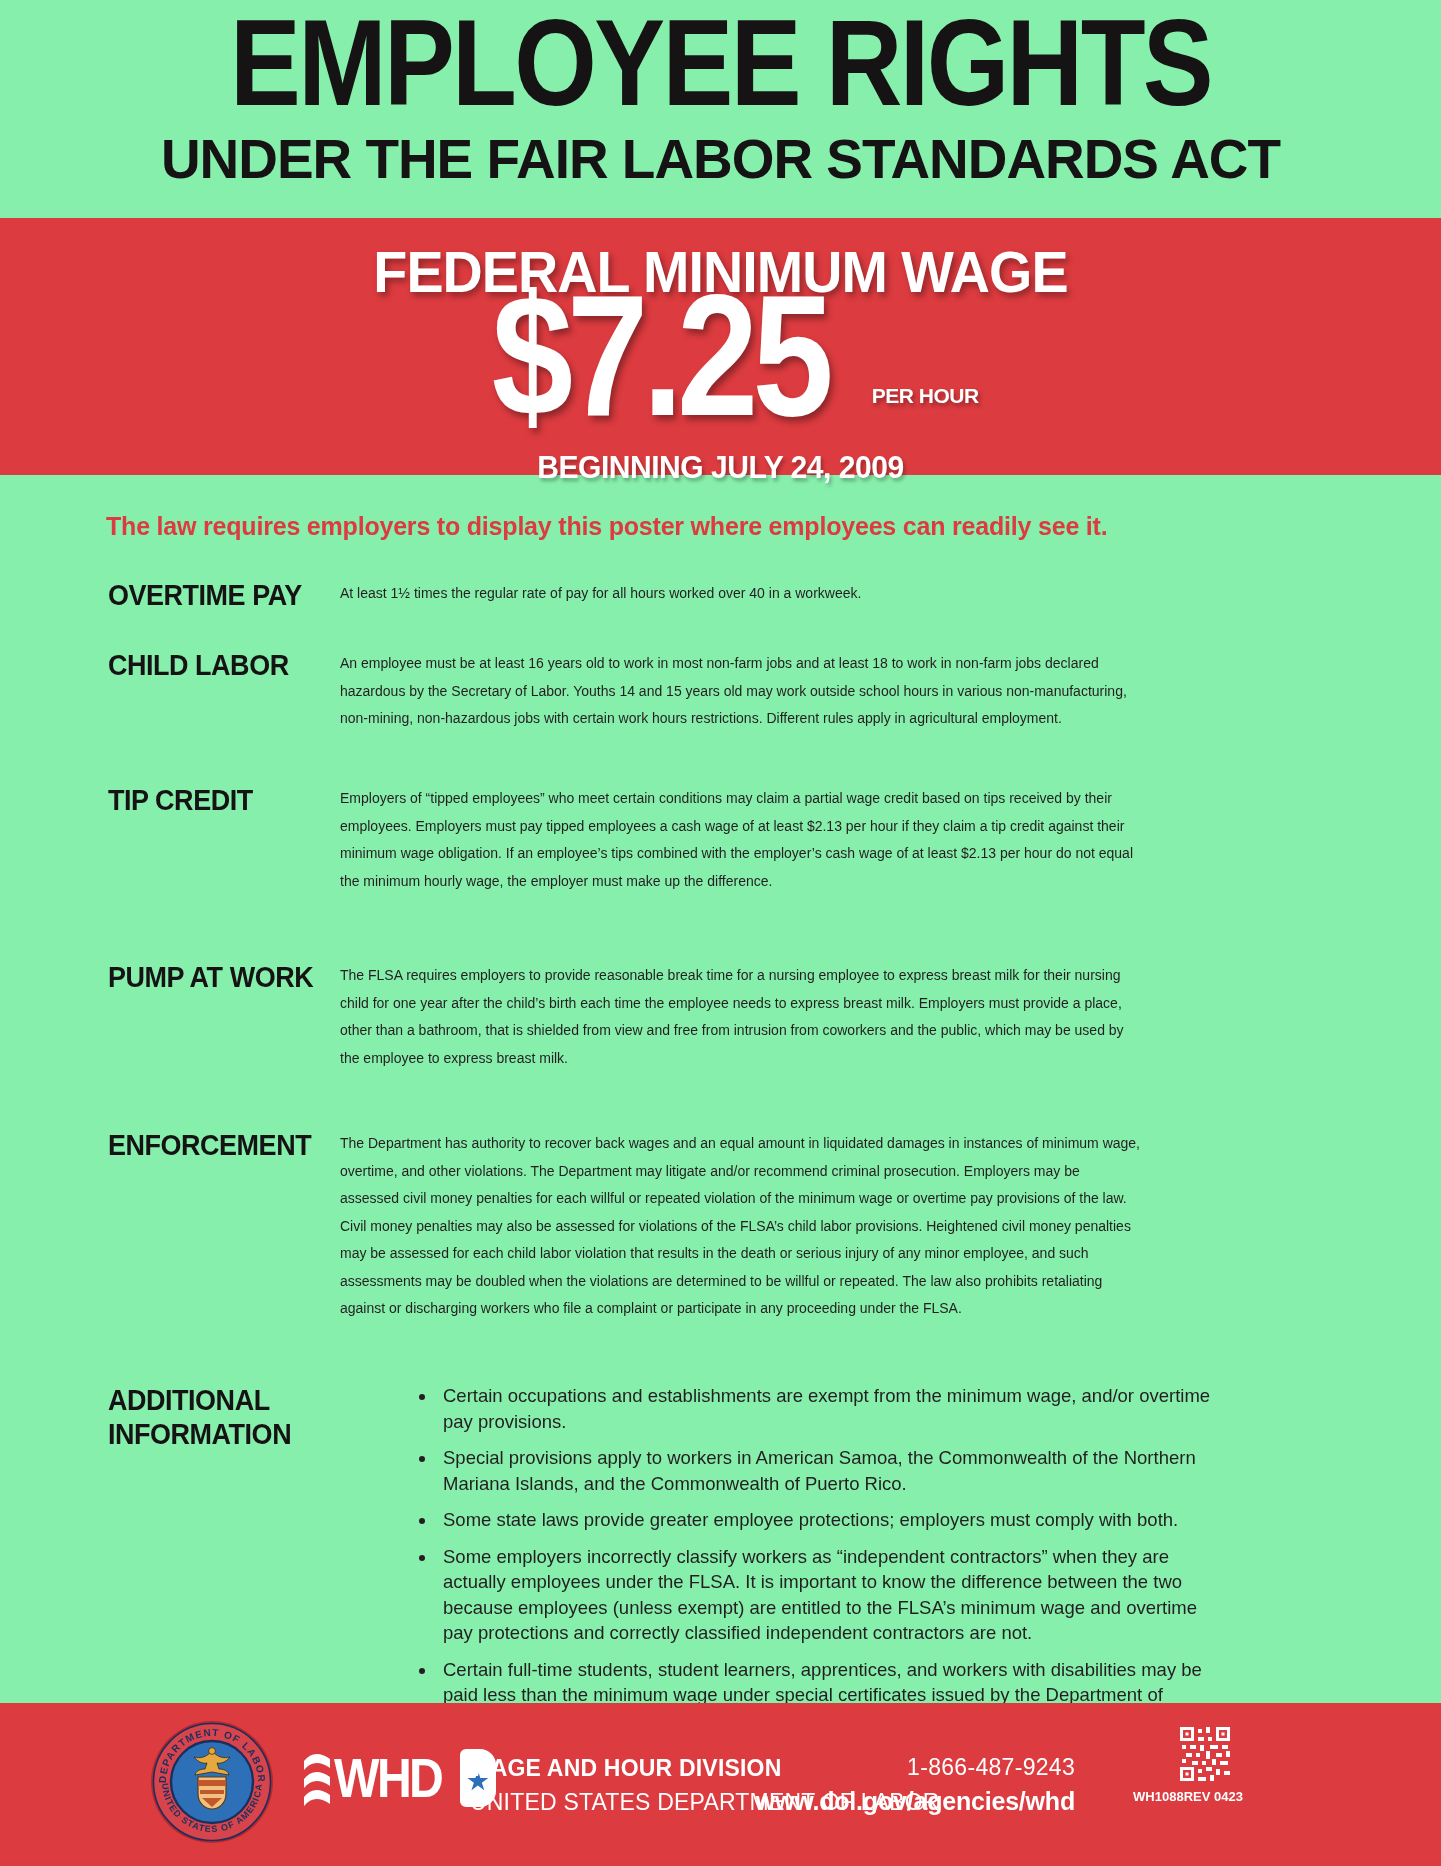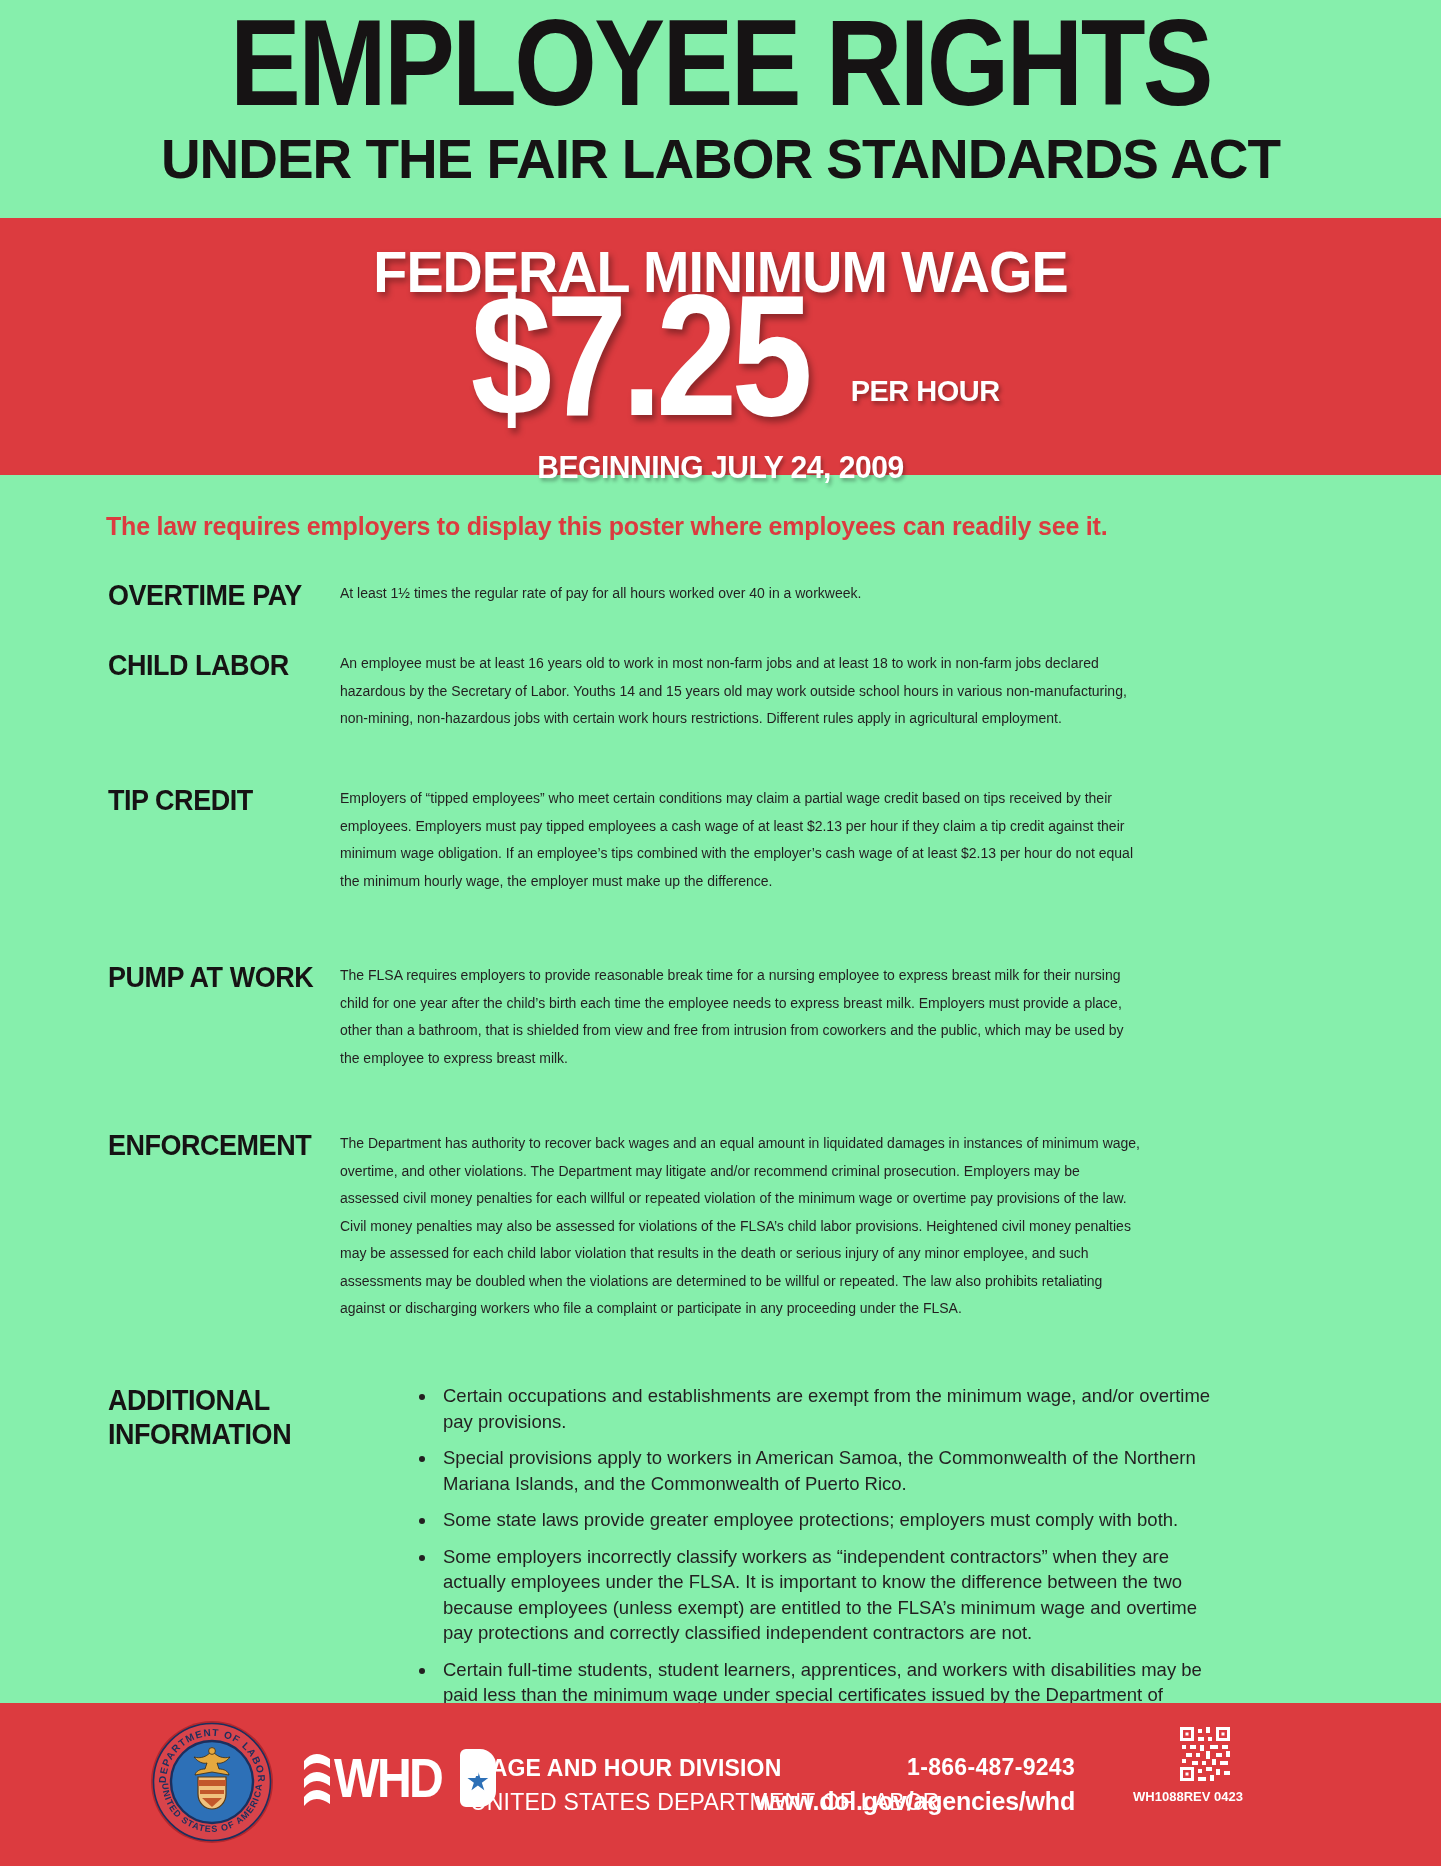--- a/index.html
+++ b/index.html
@@ -33,21 +33,21 @@
   .amount-row{
     position:absolute;top:28px;left:0;width:100%;height:200px;
     display:flex;justify-content:center;align-items:flex-end;
   }
   .amount{
     font-size:172px;font-weight:bold;letter-spacing:-7px;color:#fff;line-height:1.05;
     transform:scaleX(0.85);transform-origin:center bottom;
     text-shadow:4px 5px 7px rgba(0,0,0,0.35);
   }
   .per-hour{
-    font-size:29px;font-weight:bold;color:#fff;margin:0 0 38px 14px;letter-spacing:-0.5px;
+    font-size:21px;font-weight:bold;color:#fff;margin:0 0 38px 14px;letter-spacing:-0.5px;
     white-space:nowrap;text-shadow:2px 3px 4px rgba(0,0,0,0.35);
   }
   .beginning{
     position:absolute;top:232px;left:0;width:100%;text-align:center;
     font-size:31px;font-weight:bold;color:#fff;letter-spacing:-0.5px;
     transform:scaleX(0.97);white-space:nowrap;text-shadow:2px 3px 4px rgba(0,0,0,0.3);
   }
 
   
   .notice{
@@ -89,21 +89,21 @@
     border-radius:6px 16px 16px 6px;
   }
   .whd-star{
     position:absolute;left:50%;top:55%;transform:translate(-50%,-50%);
     color:var(--blue);font-size:27px;line-height:1;
   }
   .division{position:absolute;left:470px;top:52px;}
   .division .l1{font-size:23px;font-weight:bold;color:#fff;letter-spacing:0.2px;}
   .division .l2{font-size:23px;color:#fff;margin-top:7px;letter-spacing:0.2px;}
   .contact{position:absolute;right:366px;top:51px;text-align:right;}
-  .contact .phone{font-size:23px;font-weight:bold;color:#fff;letter-spacing:0.3px;}
+  .contact .phone{font-size:23px;font-weight:normal;color:#fff;letter-spacing:0.3px;}
   .contact .url{font-size:25px;font-weight:bold;color:#fff;margin-top:6px;letter-spacing:-0.2px;}
   .qr{position:absolute;left:1180px;top:24px;width:50px;height:54px;}
   .codes{position:absolute;left:1128px;top:86px;width:120px;display:flex;gap:0;justify-content:center;}
   .codes span{font-size:13px;font-weight:bold;color:#fff;white-space:nowrap;}
 </style>
 </head>
 <body>
 
 <div class="poster">
 

